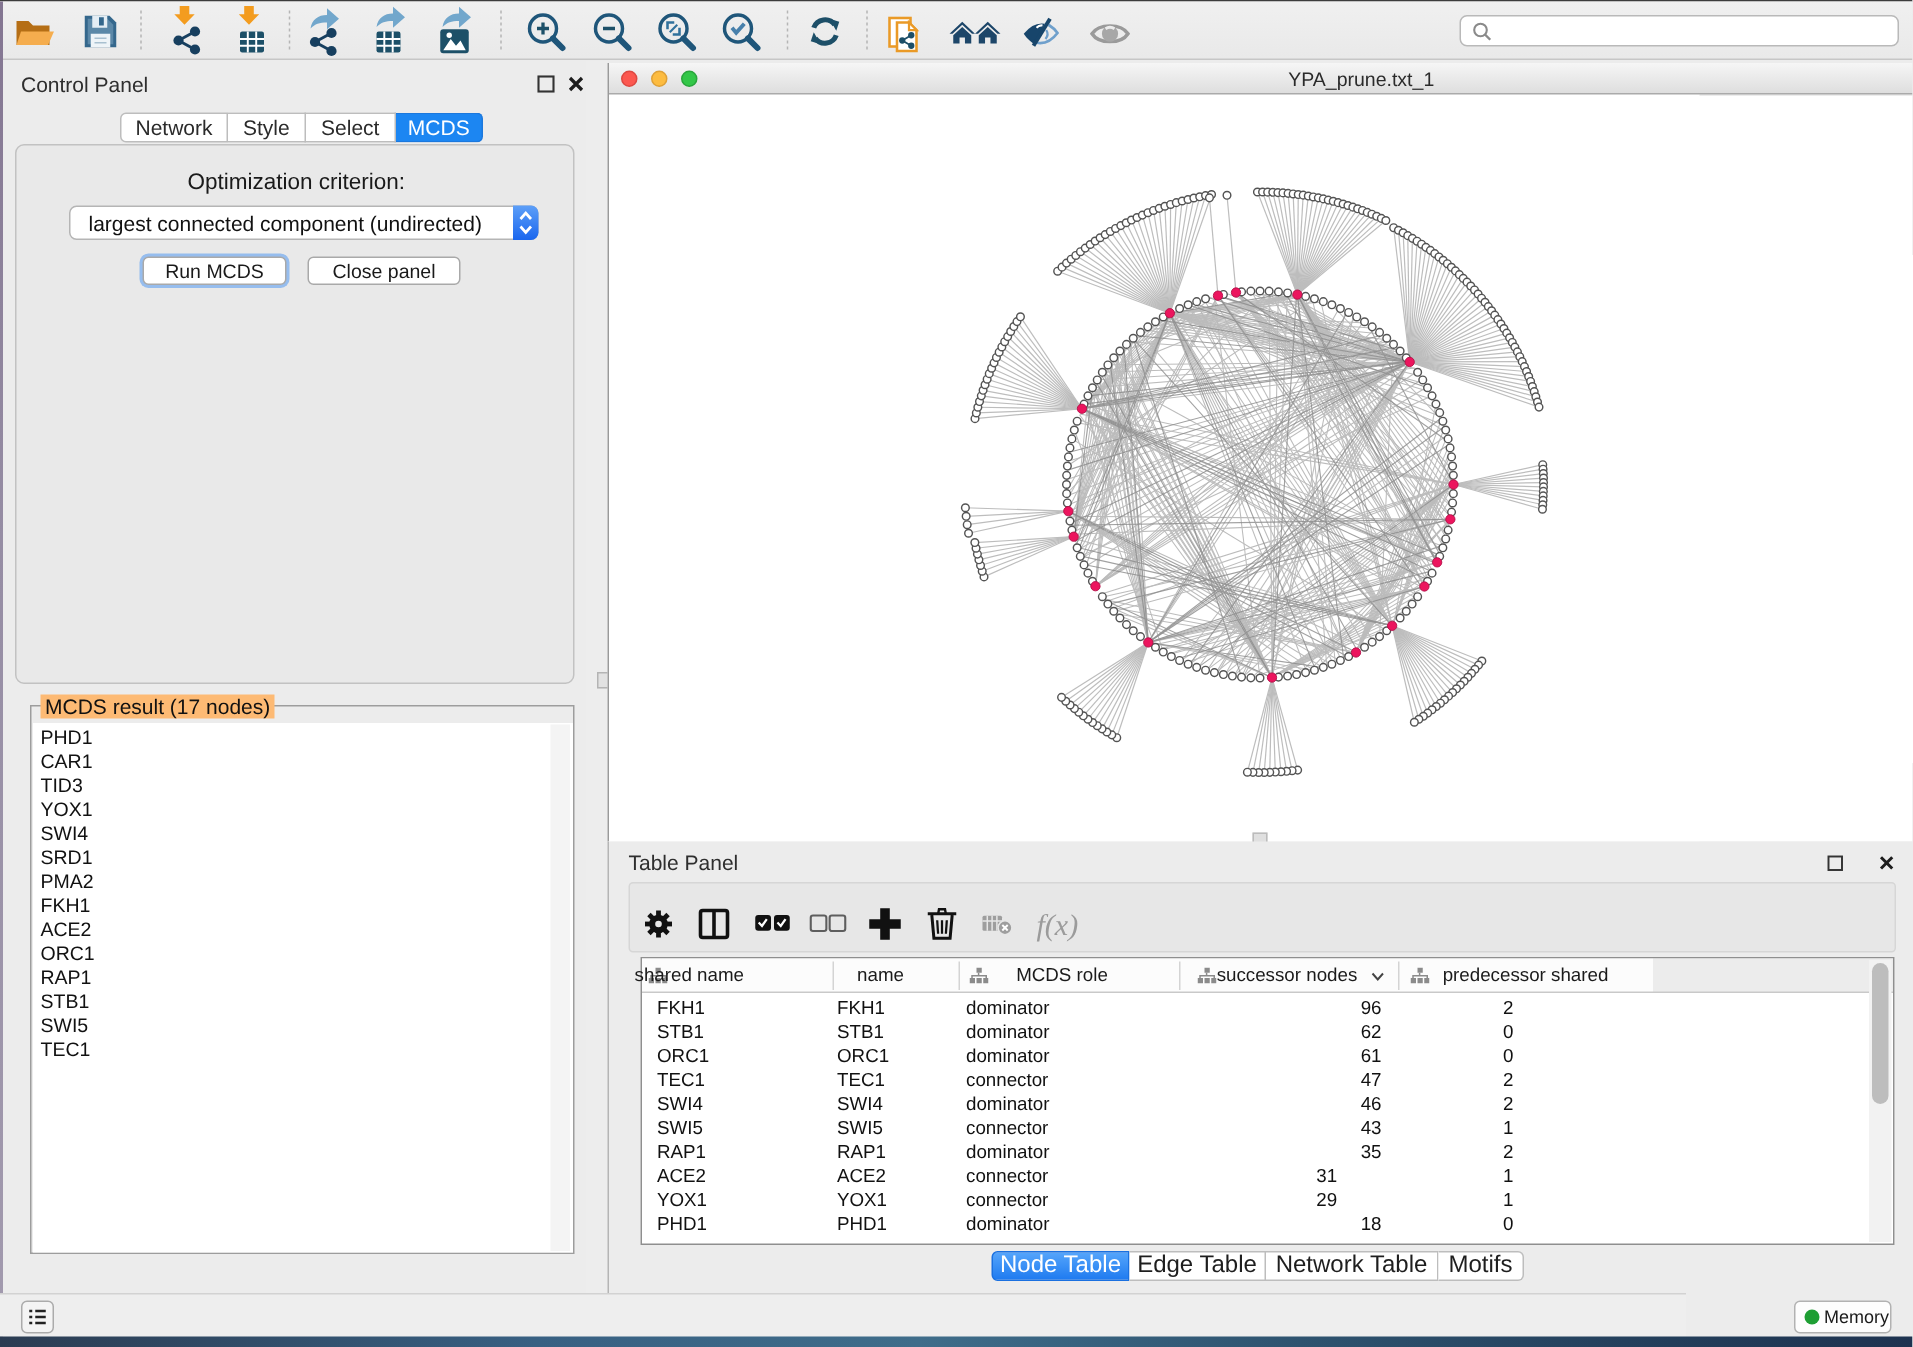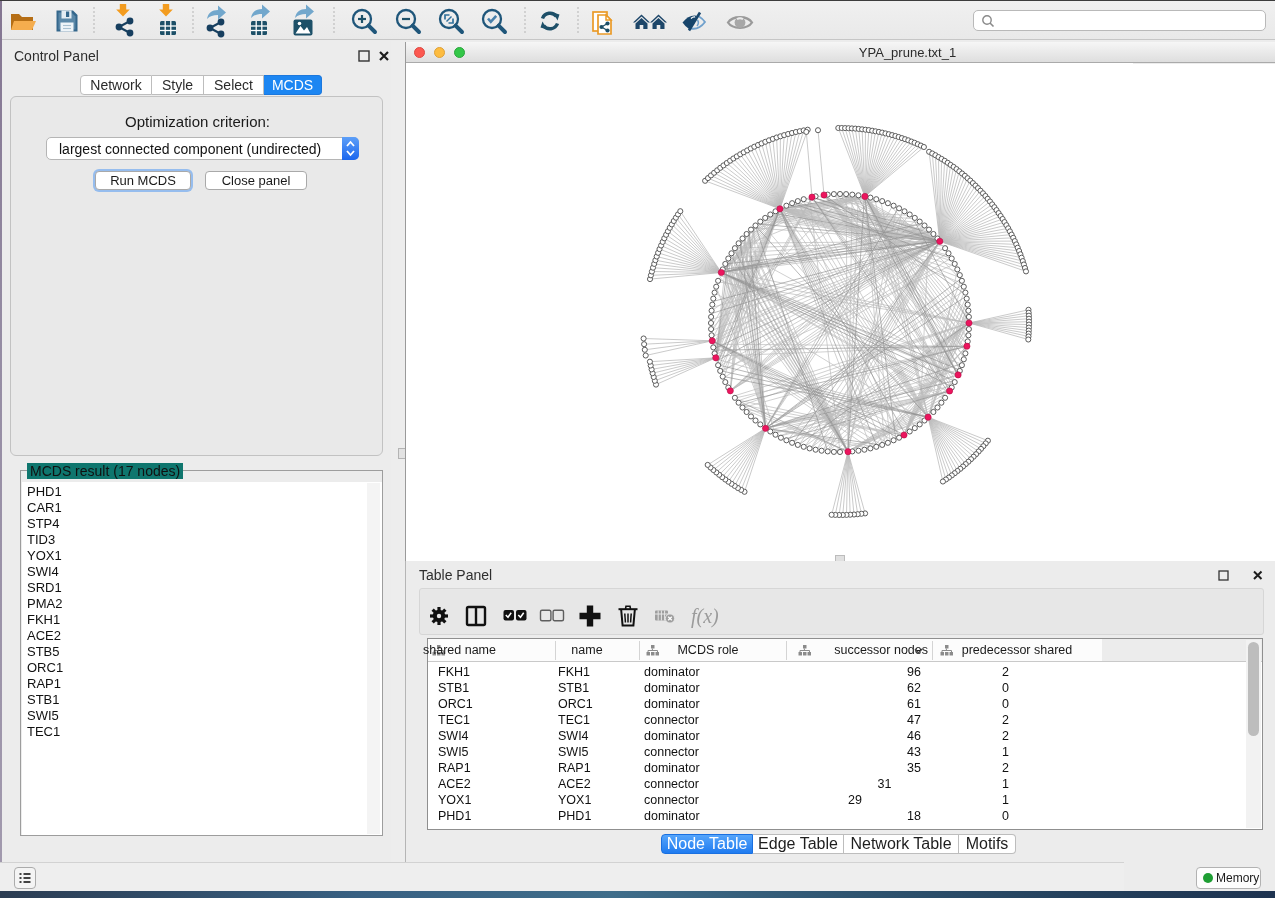--- a/index.html
+++ b/index.html
@@ -169,37 +169,35 @@
             <path d="M 5 14 L 8.5 18 L 12 14" fill="none" stroke="#fff" stroke-width="1.8"></path>
           </svg></div>
     </div>
     <div class="abs" style="left:84px;top:74px;width:96px;height:19px;background:#fff;border:1px solid #a9a9a9;border-radius:4px;box-shadow:0 0 0 2px #96bdee;font-size:13px;color:#1a1a1a;text-align:center;line-height:18px">Run MCDS</div>
     <div class="abs" style="left:194px;top:74px;width:102px;height:19px;background:#fff;border:1px solid #a9a9a9;border-radius:4px;font-size:13px;color:#1a1a1a;text-align:center;line-height:18px">Close panel</div>
   </div>
   <div class="abs" style="left:17px;top:429px;width:363px;height:366px;border:1px solid #9d9d9d">
     <div class="abs" style="left:1px;top:11px;width:360px;height:353px;background:#fff;font-size:13px;color:#111;padding:2px 0 0 5px">
         <div style="height:16px;line-height:16px">PHD1</div>
         <div style="height:16px;line-height:16px">CAR1</div>
-        <div style="height:16px;line-height:16px">STP4</div>
         <div style="height:16px;line-height:16px">TID3</div>
         <div style="height:16px;line-height:16px">YOX1</div>
         <div style="height:16px;line-height:16px">SWI4</div>
         <div style="height:16px;line-height:16px">SRD1</div>
         <div style="height:16px;line-height:16px">PMA2</div>
         <div style="height:16px;line-height:16px">FKH1</div>
         <div style="height:16px;line-height:16px">ACE2</div>
-        <div style="height:16px;line-height:16px">STB5</div>
         <div style="height:16px;line-height:16px">ORC1</div>
         <div style="height:16px;line-height:16px">RAP1</div>
         <div style="height:16px;line-height:16px">STB1</div>
         <div style="height:16px;line-height:16px">SWI5</div>
         <div style="height:16px;line-height:16px">TEC1</div>
       </div>
     <div class="abs" style="right:2px;top:12px;width:13px;height:351px;background:#f4f4f4"></div>
-    <div class="abs" style="left:6px;top:-8px;background:#0f766e;padding:0 3px;font-size:14px;color:#111;z-index:3">MCDS result (17 nodes)</div>
+    <div class="abs" style="left:6px;top:-8px;background:#fdba74;padding:0 3px;font-size:14px;color:#111;z-index:3">MCDS result (17 nodes)</div>
   </div>
 </div>
 
 <div class="abs" style="left:391px;top:41px;width:14px;height:821px;background:#ededed"></div>
 <div class="abs" style="left:398px;top:448px;width:9px;height:11px;background:#e2e2e2;border:1px solid #b4b4b4"></div>
 <div class="abs" style="left:405px;top:42px;width:728px;height:519px;border-left:1px solid #9a9a9a;background:#fff">
   <svg class="abs" style="left:0;top:0" width="10" height="10">
       <path d="M 0 7 L 0 0 L 7 0 L 5 2 L 2 2 L 2 5 Z" fill="#3b6fd4"></path>
     </svg>
   <div class="abs" style="left:0;top:0;width:869px;height:21px;background:linear-gradient(#f6f6f6,#dedede);border-bottom:1px solid #aaaaaa">
@@ -1165,21 +1163,21 @@
         <span class="abs" style="left:210px;width:140px;text-align:center;line-height:23px">MCDS role</span>
       <span class="abs" style="left:370px;top:6px"><svg width="13" height="12">
             <g fill="#8b8b8b">
               <rect x="5" y="0" width="3.5" height="3.5"></rect>
               <rect x="0.5" y="7" width="3.5" height="3.5"></rect>
               <rect x="5" y="7" width="3.5" height="3.5"></rect>
               <rect x="9.5" y="7" width="3.5" height="3.5"></rect>
               <path d="M 6.4 3.5 L 6.4 5.5 M 2 7 L 2 5.5 L 11.5 5.5 L 11.5 7" stroke="#8b8b8b" fill="none" stroke-width="1"></path>
             </g>
           </svg></span>
-        <span class="abs" style="left:360px;width:140px;text-align:right;line-height:23px">successor nodes</span>
+        <span class="abs" style="left:360px;width:140px;text-align:center;line-height:23px">successor nodes</span>
       <svg class="abs" style="left:486px;top:9px" width="9" height="6">
           <path d="M 1 1 L 4.5 5 L 8 1" fill="none" stroke="#444" stroke-width="1.3"></path>
         </svg>
       <span class="abs" style="left:512px;top:6px"><svg width="13" height="12">
             <g fill="#8b8b8b">
               <rect x="5" y="0" width="3.5" height="3.5"></rect>
               <rect x="0.5" y="7" width="3.5" height="3.5"></rect>
               <rect x="5" y="7" width="3.5" height="3.5"></rect>
               <rect x="9.5" y="7" width="3.5" height="3.5"></rect>
               <path d="M 6.4 3.5 L 6.4 5.5 M 2 7 L 2 5.5 L 11.5 5.5 L 11.5 7" stroke="#8b8b8b" fill="none" stroke-width="1"></path>
@@ -1246,21 +1244,21 @@
           <span class="abs" style="left:10px">ACE2</span>
           <span class="abs" style="left:130px">ACE2</span>
           <span class="abs" style="left:216px">connector</span>
           <span class="abs" style="left:420px;width:73px;text-align:center">31</span>
           <span class="abs" style="left:500px;width:81px;text-align:right">1</span>
         </div>
         <div style="height:16px;line-height:16px;position:relative;font-size:12.5px;color:#111">
           <span class="abs" style="left:10px">YOX1</span>
           <span class="abs" style="left:130px">YOX1</span>
           <span class="abs" style="left:216px">connector</span>
-          <span class="abs" style="left:420px;width:73px;text-align:left">29</span>
+          <span class="abs" style="left:420px;width:73px;text-align:center">29</span>
           <span class="abs" style="left:500px;width:81px;text-align:right">1</span>
         </div>
         <div style="height:16px;line-height:16px;position:relative;font-size:12.5px;color:#111">
           <span class="abs" style="left:10px">PHD1</span>
           <span class="abs" style="left:130px">PHD1</span>
           <span class="abs" style="left:216px">dominator</span>
           <span class="abs" style="left:420px;width:73px;text-align:right">18</span>
           <span class="abs" style="left:500px;width:81px;text-align:right">0</span>
         </div>
       </div>

